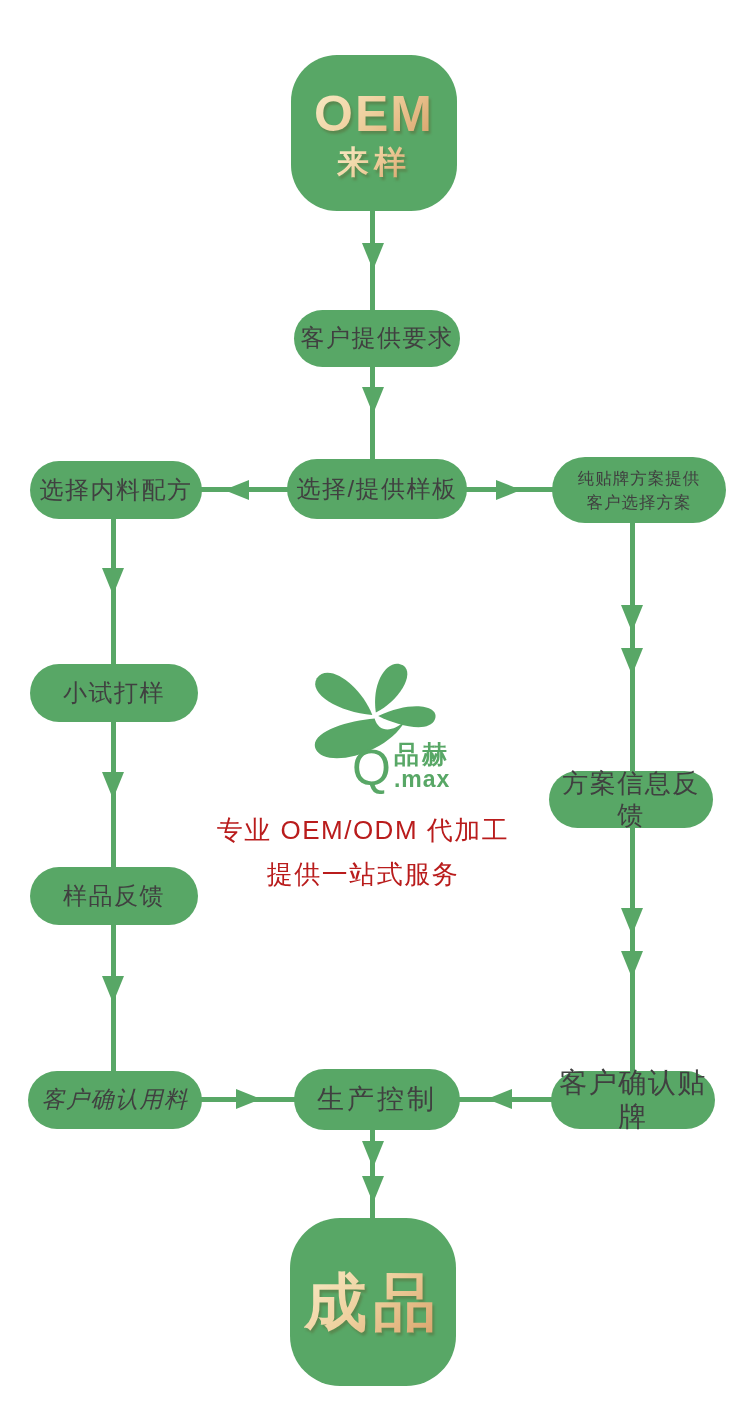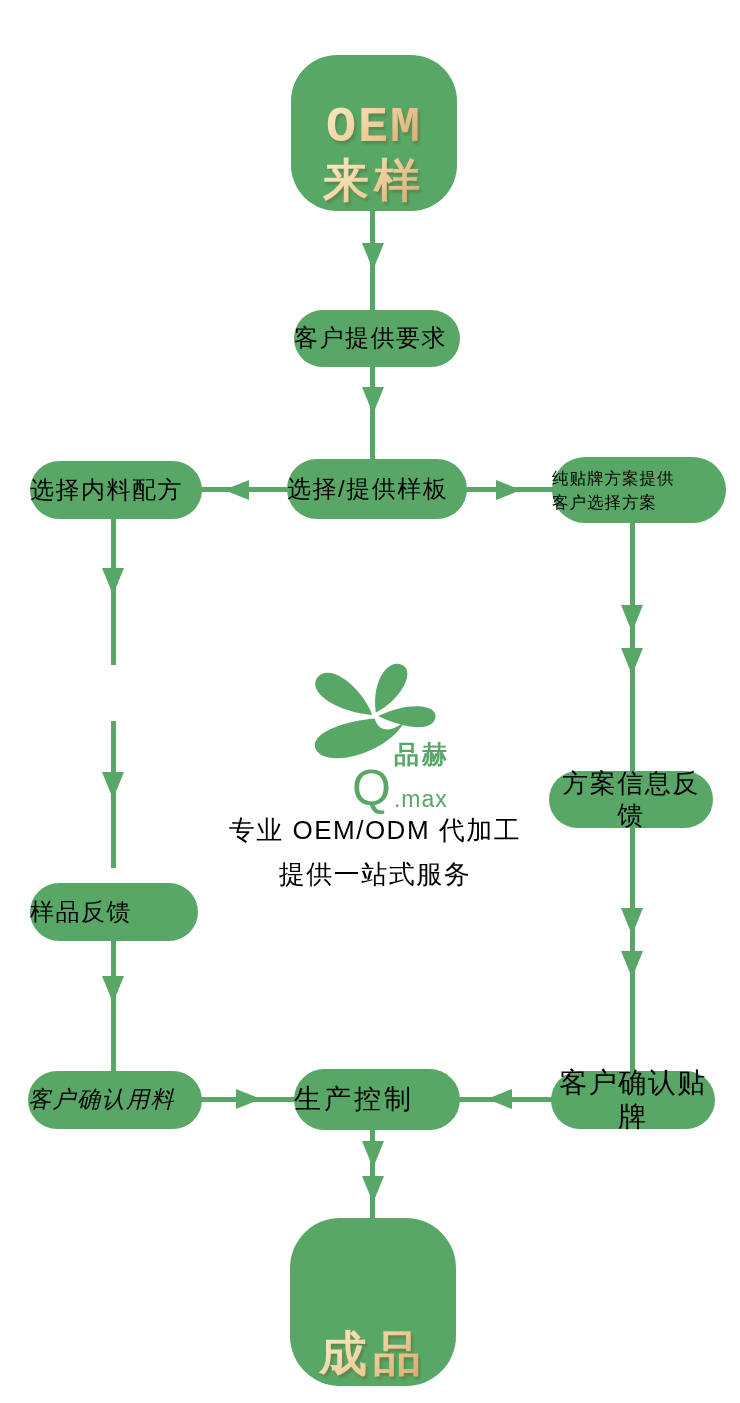--- a/index.html
+++ b/index.html
@@ -5,53 +5,53 @@
   :root{ --green:#58A766; }
   html,body{ margin:0; padding:0; background:#ffffff; }
   .canvas{
     position:relative; width:740px; height:1403px; margin:0 auto;
     background:#ffffff; overflow:hidden;
     font-family:"Liberation Sans","DejaVu Sans",sans-serif;
   }
   
   .pill{
     position:absolute; background:var(--green); border-radius:999px;
-    color:#000000; display:flex; flex-direction:column; align-items:flex-start; justify-content:center;
+    color:#404040; display:flex; flex-direction:column; align-items:center; justify-content:center;
     font-size:24px; letter-spacing:1.5px; text-align:center; line-height:1.2;
   }
   
   .bigbox{
     position:absolute; background:var(--green); border-radius:46px;
-    display:flex; flex-direction:column; align-items:center; justify-content:flex-end;font-family:Liberation Mono, monospace;
+    display:flex; flex-direction:column; align-items:center; justify-content:center;
   }
   .goldtext{
     font-weight:bold;
     background:linear-gradient(135deg,#f7e7c0 8%,#eecf9d 48%,#d9a36b 96%);
     -webkit-background-clip:text; background-clip:text; color:transparent;
     filter:drop-shadow(2px 3px 1px rgba(90,60,20,0.28));
     line-height:1.18; letter-spacing:2px;
   }
   .start-l1{ font-size:50px; }
-  .start-l2{ font-size:46px; letter-spacing:5px; }
-  .end-l1{ font-size:48px; letter-spacing:6px; }
+  .start-l2{ font-size:32px; letter-spacing:5px; }
+  .end-l1{ font-size:63px; letter-spacing:6px; }
   
   .vline,.hline{ position:absolute; background:var(--green); }
   .vline{ width:5px; } .hline{ height:5px; }
   .arr{ position:absolute; width:0; height:0; }
   .arr.down{ border-left:11px solid transparent; border-right:11px solid transparent; border-top:27px solid var(--green); }
   .arr.left{ border-top:10px solid transparent; border-bottom:10px solid transparent; border-right:25px solid var(--green); }
   .arr.right{ border-top:10px solid transparent; border-bottom:10px solid transparent; border-left:25px solid var(--green); }
   
   #start{ left:291px; top:55px; width:166px; height:156px; }
   #n-req{ left:294px; top:310px; width:166px; height:57px; }
   #n-formula{ left:30px; top:461px; width:172px; height:58px; }
   #n-sample{ left:287px; top:459px; width:180px; height:60px; }
   #n-plan{ left:552px; top:457px; width:174px; height:66px; font-size:16.5px; letter-spacing:1px; line-height:24px; }
   #n-trial{ left:30px; top:664px; width:168px; height:58px; }
-  #n-feedback{ left:30px; top:867px; width:168px; height:58px;margin-top:16px; }
+  #n-feedback{ left:30px; top:867px; width:168px; height:58px; }
   #n-material{ left:28px; top:1071px; width:174px; height:58px; font-size:23px;font-style:italic; }
   #n-planfb{ left:549px; top:771px; width:164px; height:57px; font-size:26px; }
   #n-label{ left:551px; top:1071px; width:164px; height:58px; font-size:28px; }
   #n-prod{ left:294px; top:1069px; width:166px; height:61px; font-size:27px; letter-spacing:3px;font-family:Liberation Serif, serif; }
   #end{ left:290px; top:1218px; width:166px; height:168px; border-radius:50px; }
   
   #l-start{ left:370px; top:209px; height:101px; }
   #l-req{ left:370px; top:367px; height:93px; }
   #l-col-l1{ left:111px; top:518px; height:147px; }
   #l-col-l2{ left:111px; top:721px; height:147px; }
@@ -81,24 +81,24 @@
   #a12b{ left:362px; top:1176px; }
   
   #logo-icon{ position:absolute; left:298px; top:650px; }
   #logo-text{
     position:absolute; left:352px; top:742px;
     display:flex; align-items:flex-end; color:var(--green);
   }
   .logo-q{ font-size:50px; line-height:0.9; font-weight:400; }
   .logo-stack{ display:flex; flex-direction:column; margin-left:3px; }
   .logo-cn{ font-size:25px; font-weight:bold; letter-spacing:3px; line-height:1.0; }
-  .logo-max{ font-size:23px; font-weight:normal; letter-spacing:1px; line-height:1.05;margin-top:20px; }
+  .logo-max{ font-size:23px; font-weight:bold; letter-spacing:1px; line-height:1.05; }
   #tagline{
-    position:absolute; left:170px; top:808px; width:410px;
-    text-align:center; color:#000000; font-size:26px; line-height:44px; letter-spacing:1.5px;
+    position:absolute; left:158px; top:808px; width:410px;
+    text-align:center; color:#b91c1c; font-size:26px; line-height:44px; letter-spacing:1.5px;
   }
 </style>
 </head>
 <body>
 
 <div class="canvas">
 
   <div class="bigbox" id="start">
     <span class="goldtext start-l1">OEM</span>
     <span class="goldtext start-l2">来样</span>
@@ -125,20 +125,23 @@
     <span>客户选择方案</span>
   </div>
 
   <div class="hline" id="h-left"></div>
   <div class="arr left" id="a3"></div>
   <div class="hline" id="h-right"></div>
   <div class="arr right" id="a4"></div>
 
   <div class="vline" id="l-col-l1"></div>
   <div class="arr down" id="a5"></div>
+  <div class="pill" id="n-trial">
+    <span>小试打样</span>
+  </div>
   <div class="vline" id="l-col-l2"></div>
   <div class="arr down" id="a6"></div>
   <div class="pill" id="n-feedback">
     <span>样品反馈</span>
   </div>
   <div class="vline" id="l-col-l3"></div>
   <div class="arr down" id="a7"></div>
   <div class="pill" id="n-material">
     <span>客户确认用料</span>
   </div>

